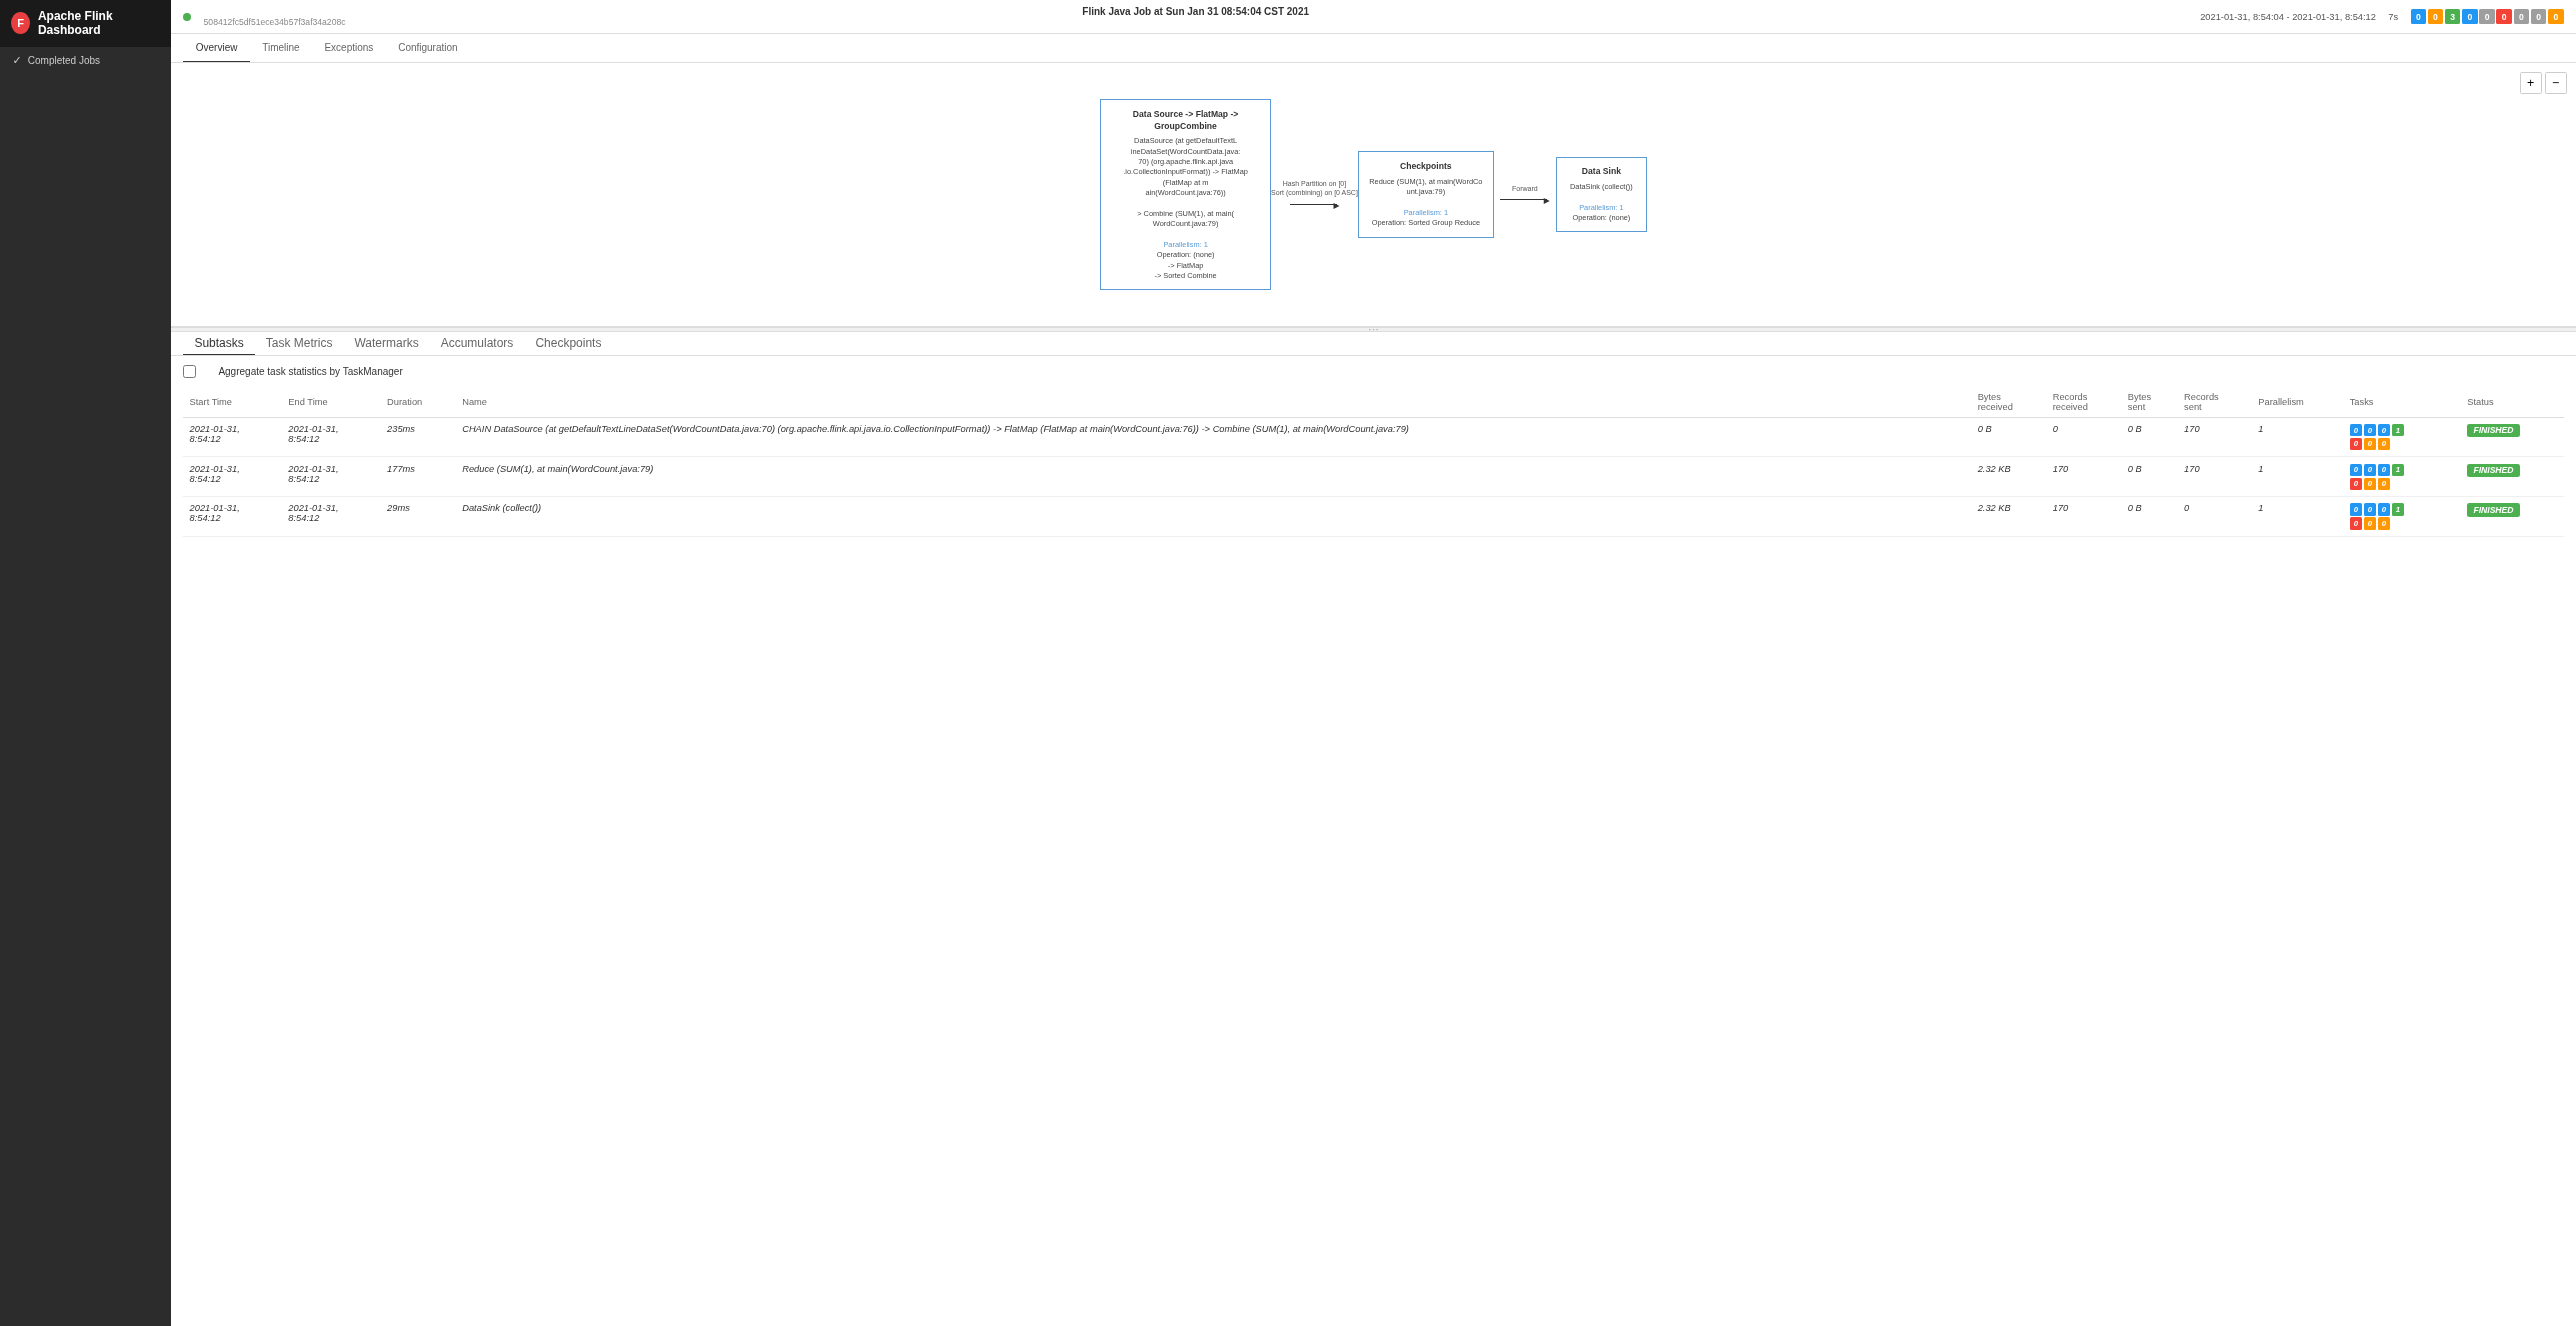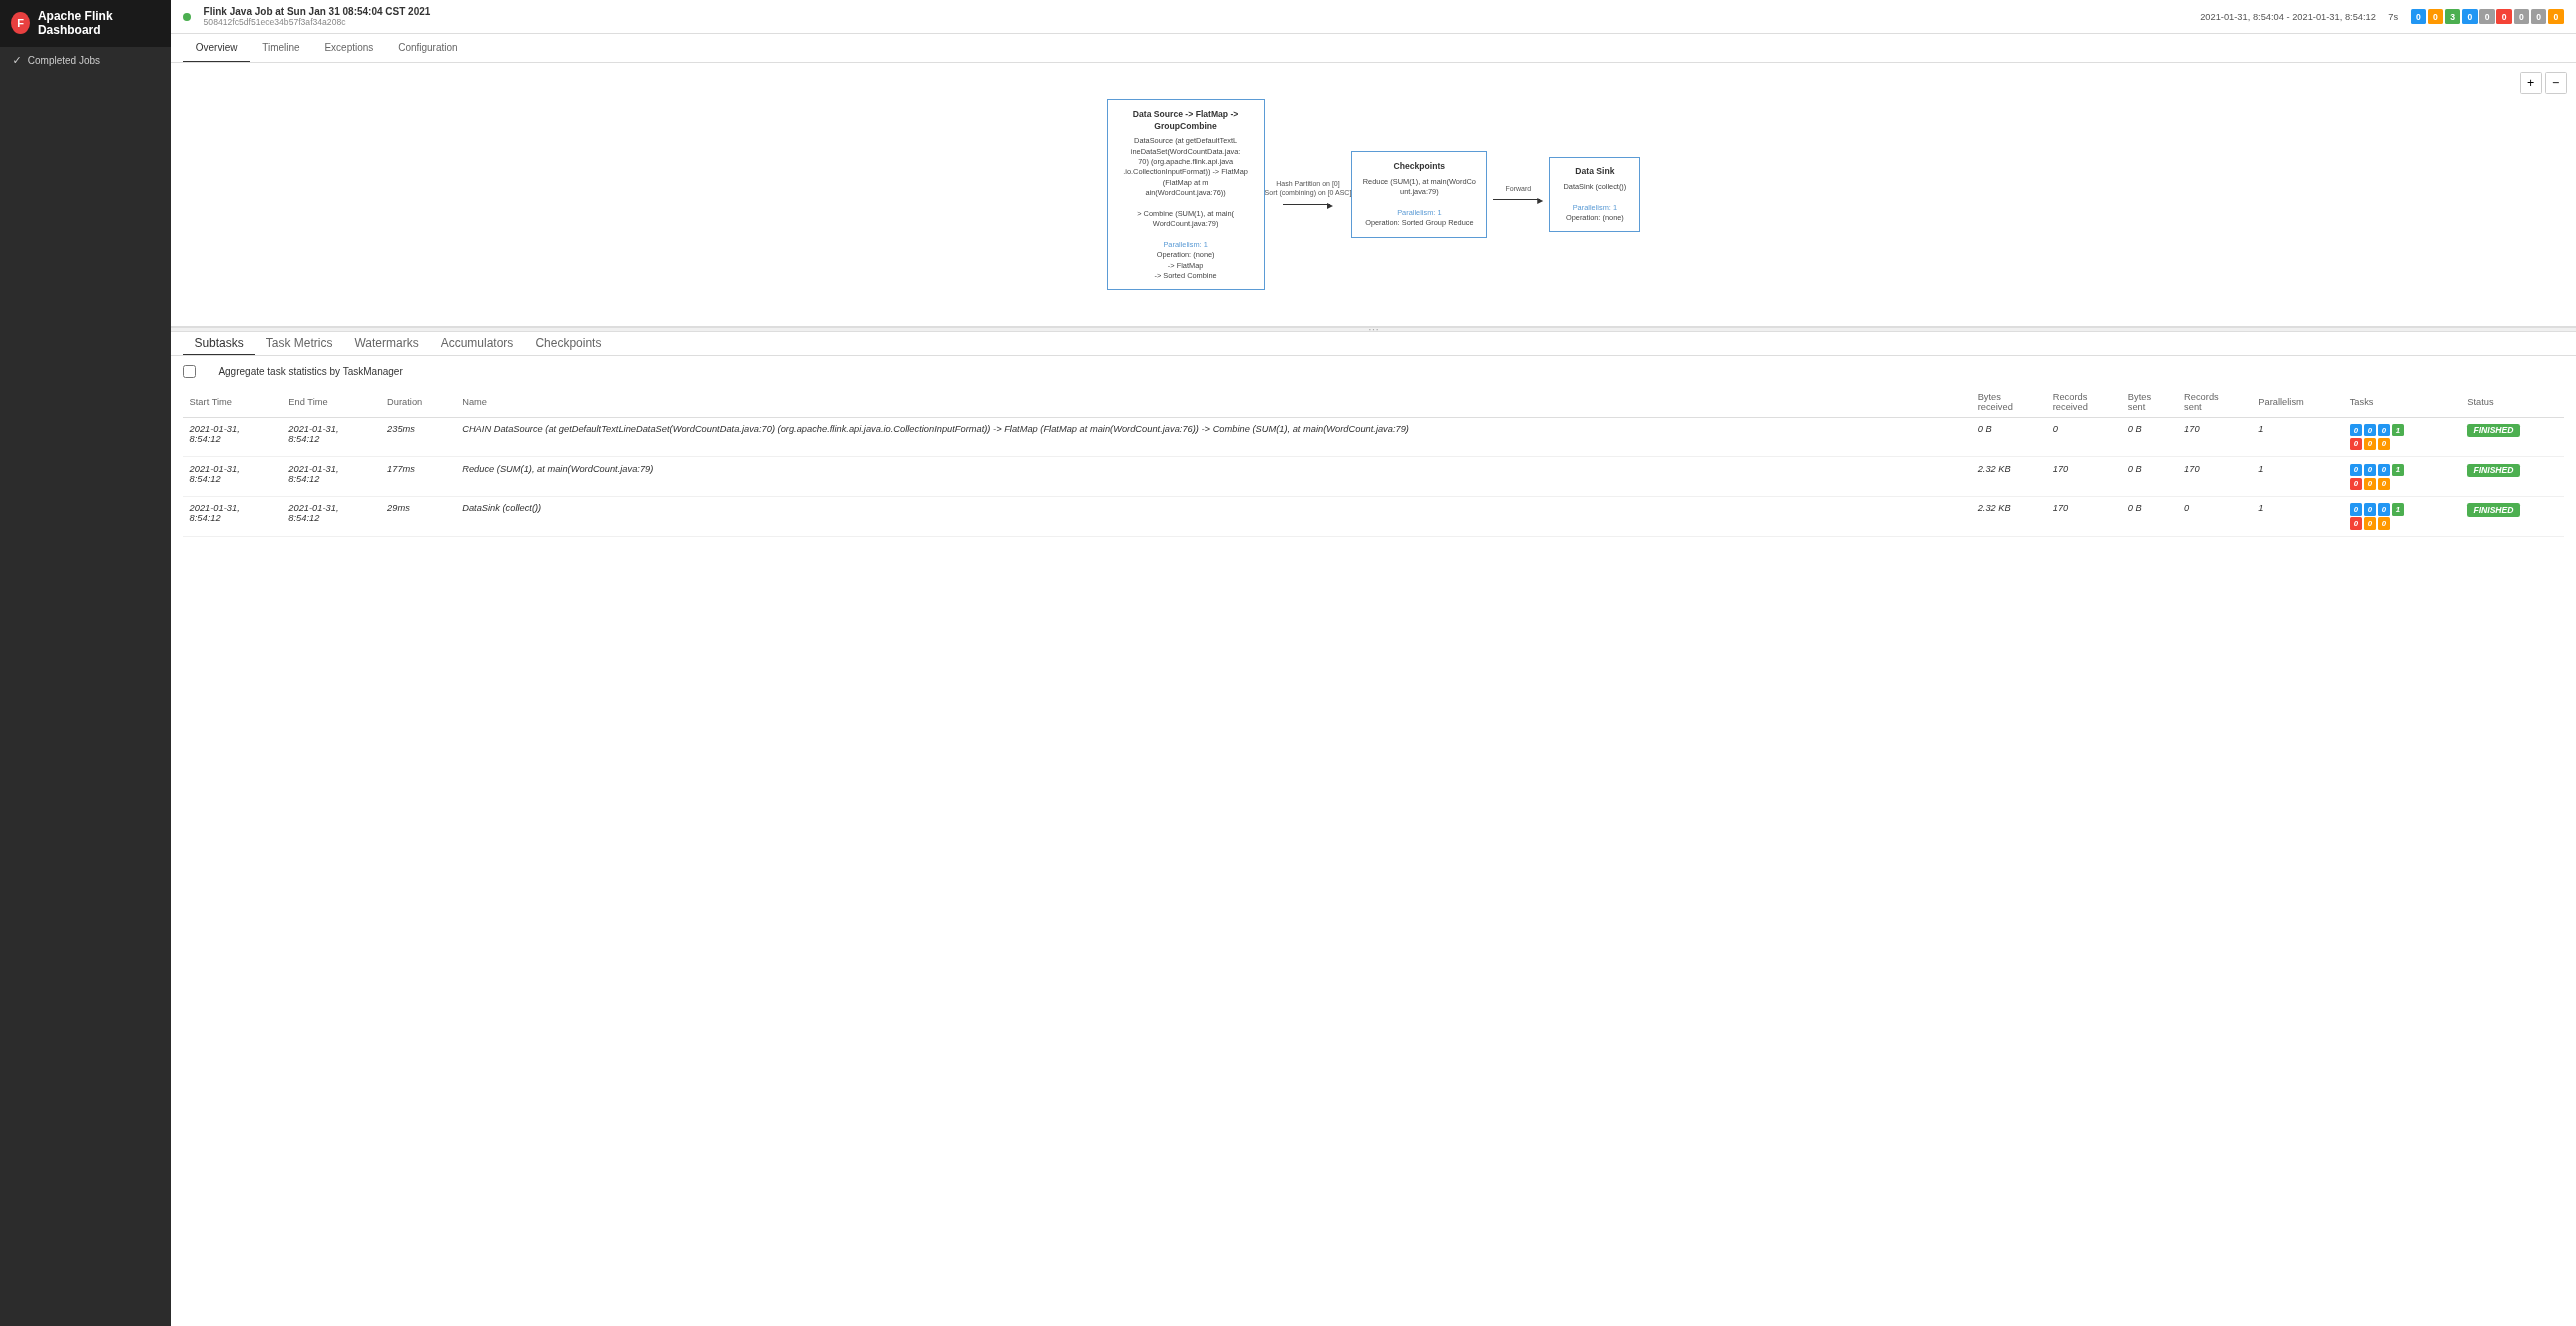--- a/index.html
+++ b/index.html
@@ -62,21 +62,21 @@
       align-items: center;
       gap: 12.4px;
     }
     #job-status-dot {
       width: 7.8px; height: 7.8px;
       background: #4caf50;
       border-radius: 50%;
       flex-shrink: 0;
     }
     #job-info { flex: 1; }
-    #job-title { font-size: 10px; font-weight: 600; color: #333; }
+    #job-title { font-size: 10px; font-weight: 600; color: #333; text-align: center; }
     #job-id { font-size: 8.6px; color: #888; }
     #job-time { font-size: 9.3px; color: #555; white-space: nowrap; }
     #job-duration { font-size: 9.3px; color: #555; white-space: nowrap; }
     .status-badges { display: flex; gap: 1.6px; align-items: center; }
     .badge {
       width: 15.6px; height: 15.6px;
       display: flex; align-items: center; justify-content: center;
       font-size: 8.6px; font-weight: bold; color: #fff; border-radius: 1.6px;
     }
     .badge-blue { background: #2196f3; }
@@ -148,21 +148,21 @@
     }
     .flow-node {
       border: 1.2px solid #5b9bd5;
       background: #fff;
       padding: 7.8px 9.3px;
       font-size: 7.8px;
       color: #333;
       text-align: center;
       line-height: 1.4;
     }
-    .flow-node-wide { width: 158px; min-height: 117px; }
+    .flow-node-wide { width: 171px; min-height: 117px; }
     .flow-node-medium { width: 136px; min-height: 70px; }
     .flow-node-narrow { width: 91px; min-height: 62px; }
     .flow-node-title { font-weight: bold; font-size: 8.6px; margin-bottom: 4.7px; }
     .flow-node-content { font-size: 7.4px; color: #444; }
     .flow-arrow {
       display: flex;
       flex-direction: column;
       align-items: center;
       justify-content: center;
       min-width: 62px;

